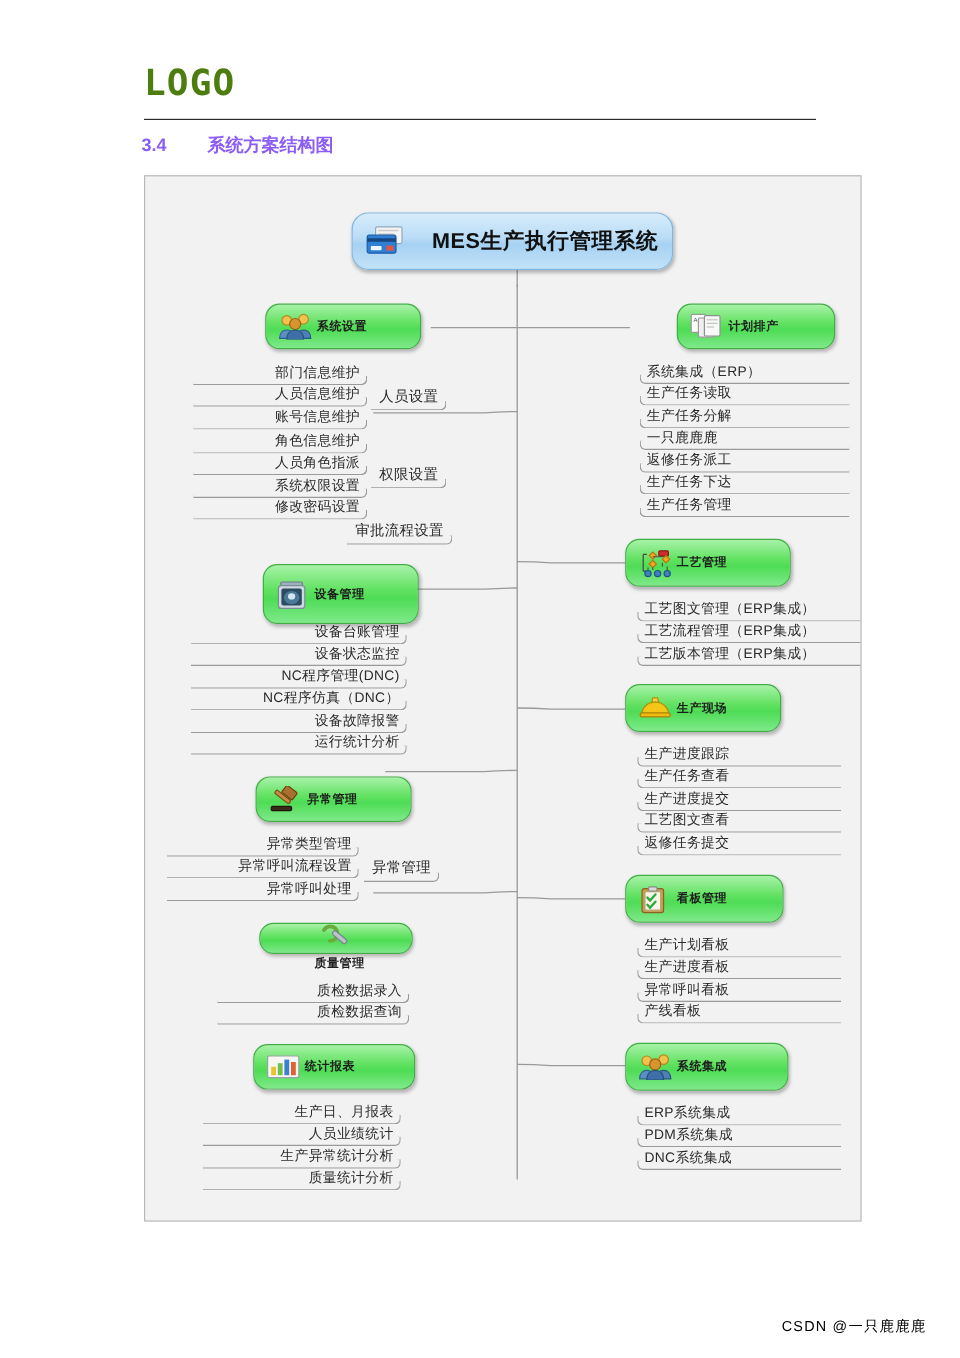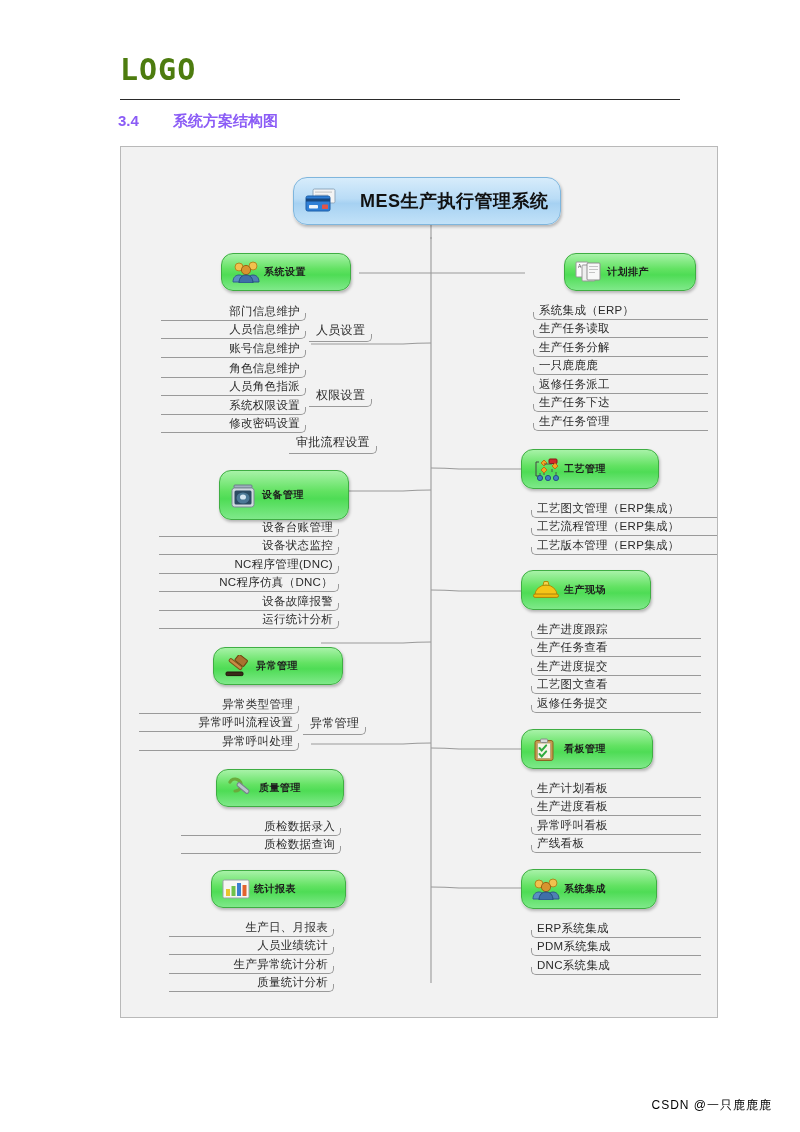--- a/index.html
+++ b/index.html
@@ -203,21 +203,21 @@
     </span>
     <span class="ntitle">异常管理</span>
   </div>
   <div class="leaf-group left" style="left:18px;top:548px;width:160px;">
     <div class="leaf">异常类型管理</div>
     <div class="leaf">异常呼叫流程设置</div>
     <div class="leaf">异常呼叫处理</div>
   </div>
   <div class="mid-label" style="left:182px;top:566px;">异常管理</div>
 
-  <div class="node green-node" style="left:95px;top:622px;width:128px;height:38px;">
+  <div class="node green-node" style="left:95px;top:622px;width:128px;height:26px;flex-direction:column;">
     <span class="nicon">
       <svg width="26" height="22" viewBox="0 0 26 22">
         <path d="M3 5 a6 6 0 1 1 5 9" fill="none" stroke="#6aab3c" stroke-width="3.2" stroke-linecap="round"></path>
         <rect x="9" y="9" width="14" height="4" rx="1.6" transform="rotate(40 16 11)" fill="#b9c3ca" stroke="#76838c"></rect>
       </svg>
     </span>
     <span class="ntitle">质量管理</span>
   </div>
   <div class="leaf-group left" style="left:60px;top:670px;width:160px;">
     <div class="leaf">质检数据录入</div>

